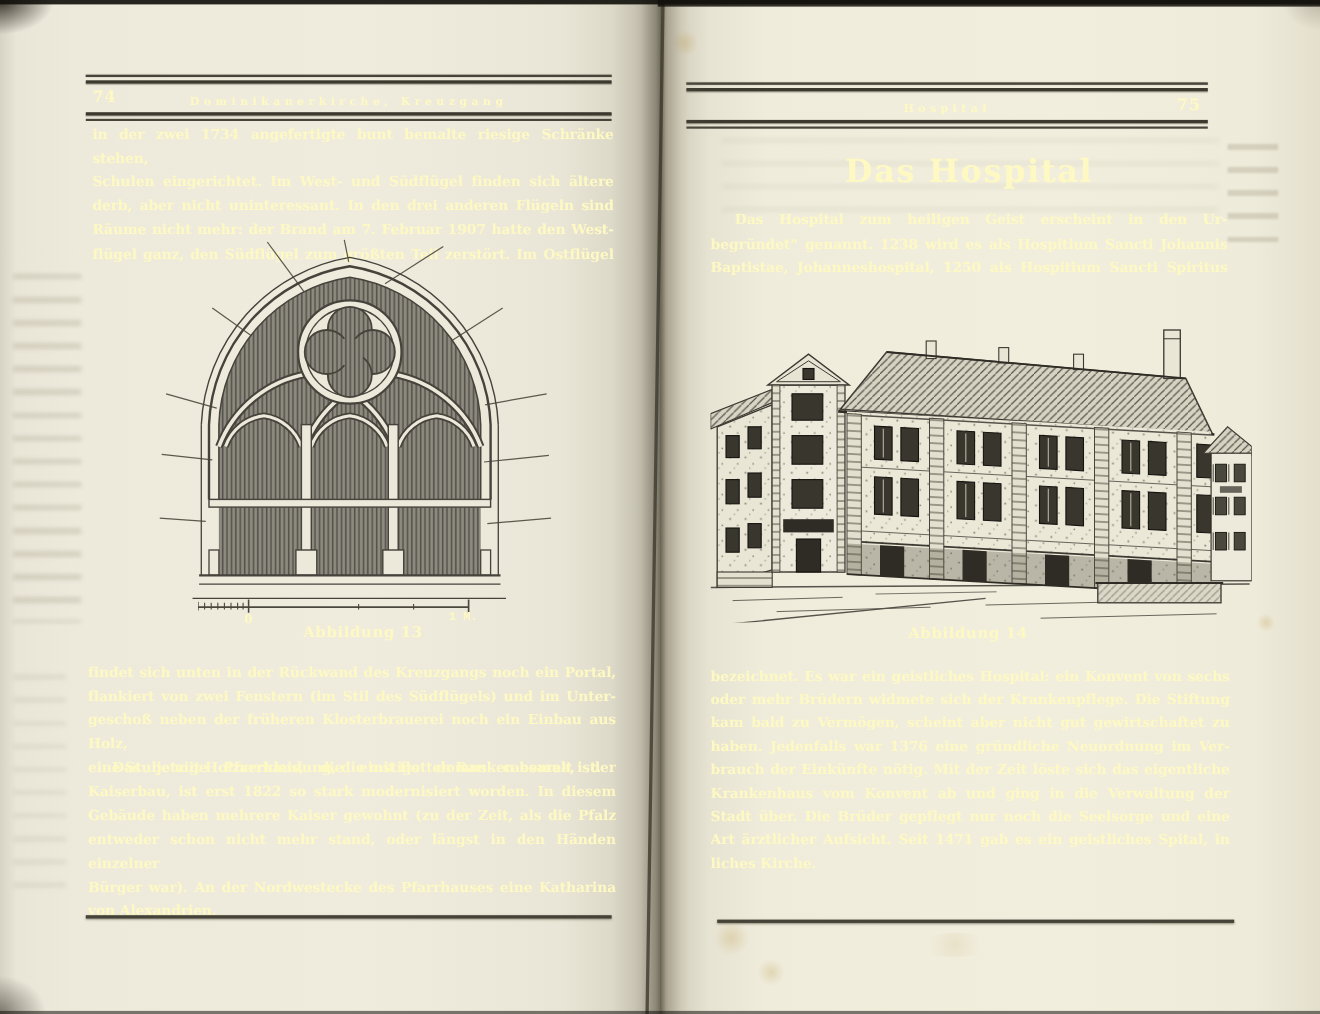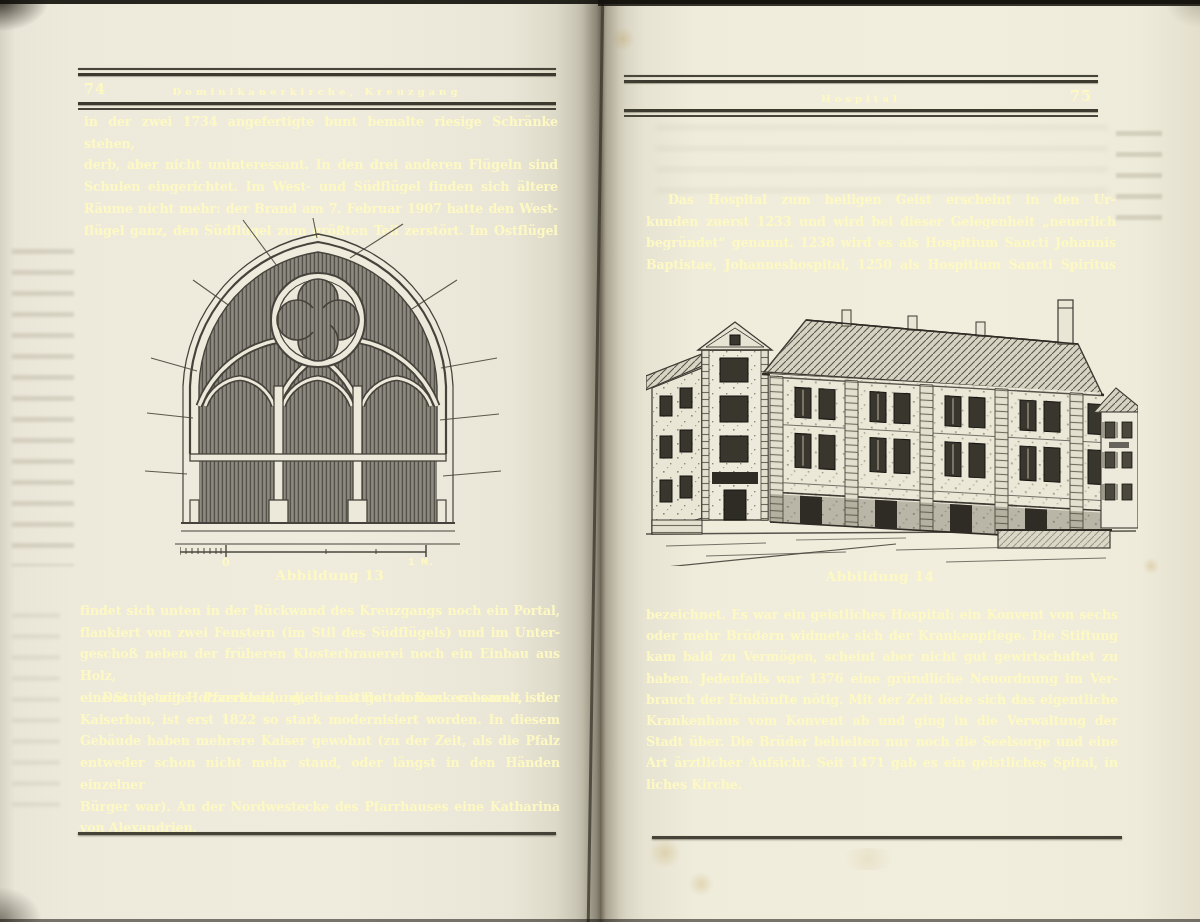--- a/index.html
+++ b/index.html
@@ -72,22 +72,22 @@
     <div class="hrow">
       <span class="pgno l">74</span>
       <span class="run-title">Dominikanerkirche, Kreuzgang</span>
     </div>
     <div class="hr-c"></div>
     <div class="hr-d"></div>
   </div>
 
   <div class="tb" style="left:84px;top:111px;width:474px;">
       <div class="tline">in der zwei 1734 angefertigte bunt bemalte riesige Schränke stehen,</div>
+      <div class="tline">Schulen eingerichtet. Im West- und Südflügel finden sich ältere</div>
       <div class="tline">derb, aber nicht uninteressant. In den drei anderen Flügeln sind</div>
-      <div class="tline">Schulen eingerichtet. Im West- und Südflügel finden sich ältere</div>
       <div class="tline">Räume nicht mehr: der Brand am 7. Februar 1907 hatte den West-</div>
       <div class="tline">flügel ganz, den Südflügel zum größten Teil zerstört. Im Ostflügel</div>
     </div>
 
   <svg style="left:145px;top:216px;" width="360" height="334" viewBox="0 -12 360 334">
     <defs>
       <pattern id="glassA" patternUnits="userSpaceOnUse" width="4" height="4">
         <rect width="4" height="4" fill="#8d8b80"></rect>
         <line x1="1.4" y1="0" x2="1.4" y2="4" stroke="#53514a" stroke-width="1.4"></line>
       </pattern>
@@ -201,24 +201,24 @@
     <div class="hr-a"></div>
     <div class="hr-b"></div>
     <div class="hrow">
       <span class="run-title">Hospital</span>
       <span class="pgno r">75</span>
     </div>
     <div class="hr-c"></div>
     <div class="hr-d"></div>
   </div>
 
+  <div class="section-heading" style="left:646px;top:138px;width:470px;">Das Hospital</div>
 
   <div class="tb indent-first" style="left:646px;top:189px;width:470px;">
       <div class="tline">Das Hospital zum heiligen Geist erscheint in den Ur-</div>
-      <div class="tline">kunden zuerst 1233 und wird bei dieser Gelegenheit „neuerlich</div>
       <div class="tline">begründet“ genannt. 1238 wird es als Hospitium Sancti Johannis</div>
       <div class="tline">Baptistae, Johanneshospital, 1250 als Hospitium Sancti Spiritus</div>
     </div>
 
   <svg style="left:646px;top:284px;" width="492" height="282" viewBox="0 0 492 282">
     <defs>
       <pattern id="roofHatchB" patternUnits="userSpaceOnUse" width="7" height="7">
         <path d="M-1,8 L8,-1" stroke="#57544a" stroke-width="1.1" fill="none"></path>
       </pattern>
       <pattern id="rusticB" patternUnits="userSpaceOnUse" width="9" height="7">
@@ -367,21 +367,21 @@
 
   <div class="caption" style="left:700px;top:568px;width:360px;">Abbildung 14</div>
 
   <div class="tb rt2" style="left:646px;top:604px;width:472px;">
       <div class="tline">bezeichnet. Es war ein geistliches Hospital: ein Konvent von sechs</div>
       <div class="tline">oder mehr Brüdern widmete sich der Krankenpflege. Die Stiftung</div>
       <div class="tline">kam bald zu Vermögen, scheint aber nicht gut gewirtschaftet zu</div>
       <div class="tline">haben. Jedenfalls war 1376 eine gründliche Neuordnung im Ver-</div>
       <div class="tline">brauch der Einkünfte nötig. Mit der Zeit löste sich das eigentliche</div>
       <div class="tline">Krankenhaus vom Konvent ab und ging in die Verwaltung der</div>
-      <div class="tline">Stadt über. Die Brüder behielten nur noch die Seelsorge und eine</div>
+      <div class="tline">Stadt über. Die Brüder gepflegt nur noch die Seelsorge und eine</div>
       <div class="tline">Art ärztlicher Aufsicht. Seit 1471 gab es ein geistliches Spital, in</div>
       <div class="tline last">liches Kirche.</div>
     </div>
 
   <div class="footer-rule" style="left:652px;top:836px;width:470px;"></div>
 
   <div class="edge" id="gutter"></div>
   <div class="edge" id="fold"></div>
   <div class="edge" id="edge-top"></div>
   <div class="edge" id="edge-top-r"></div>

